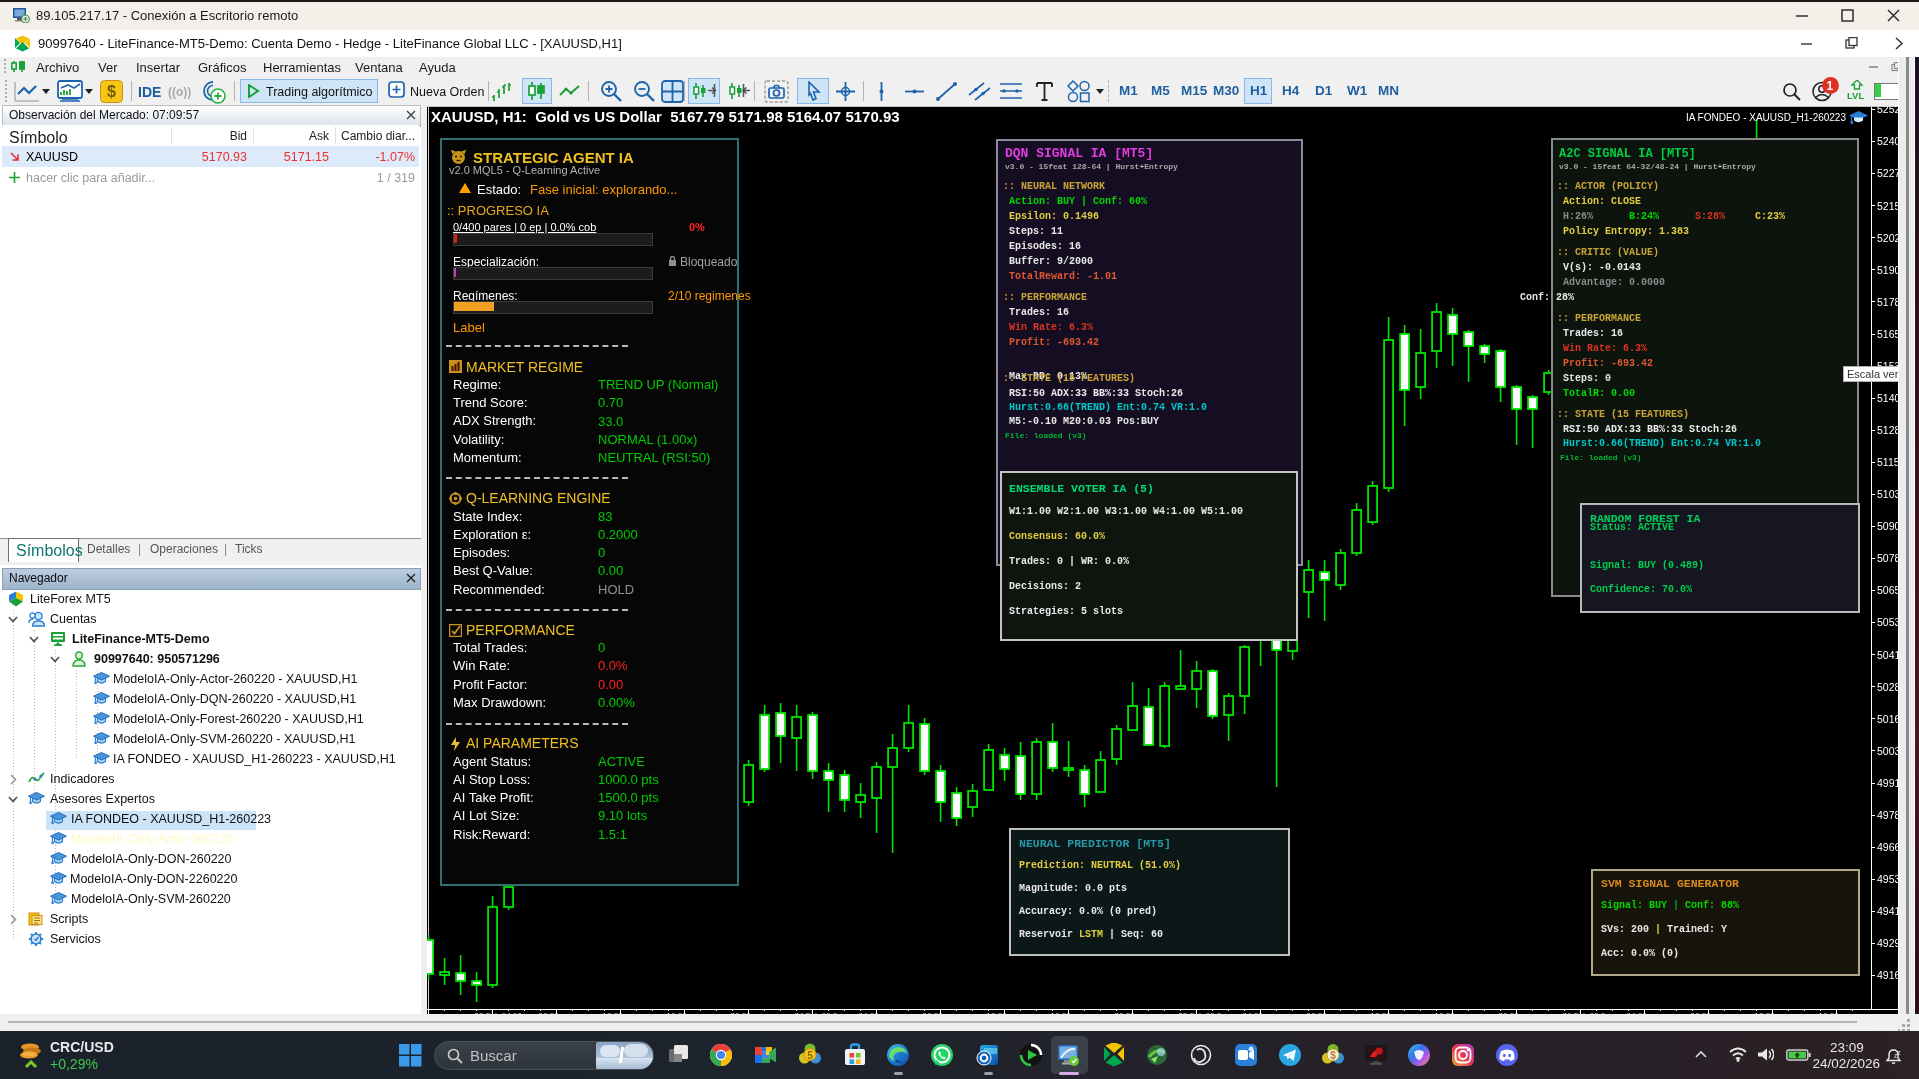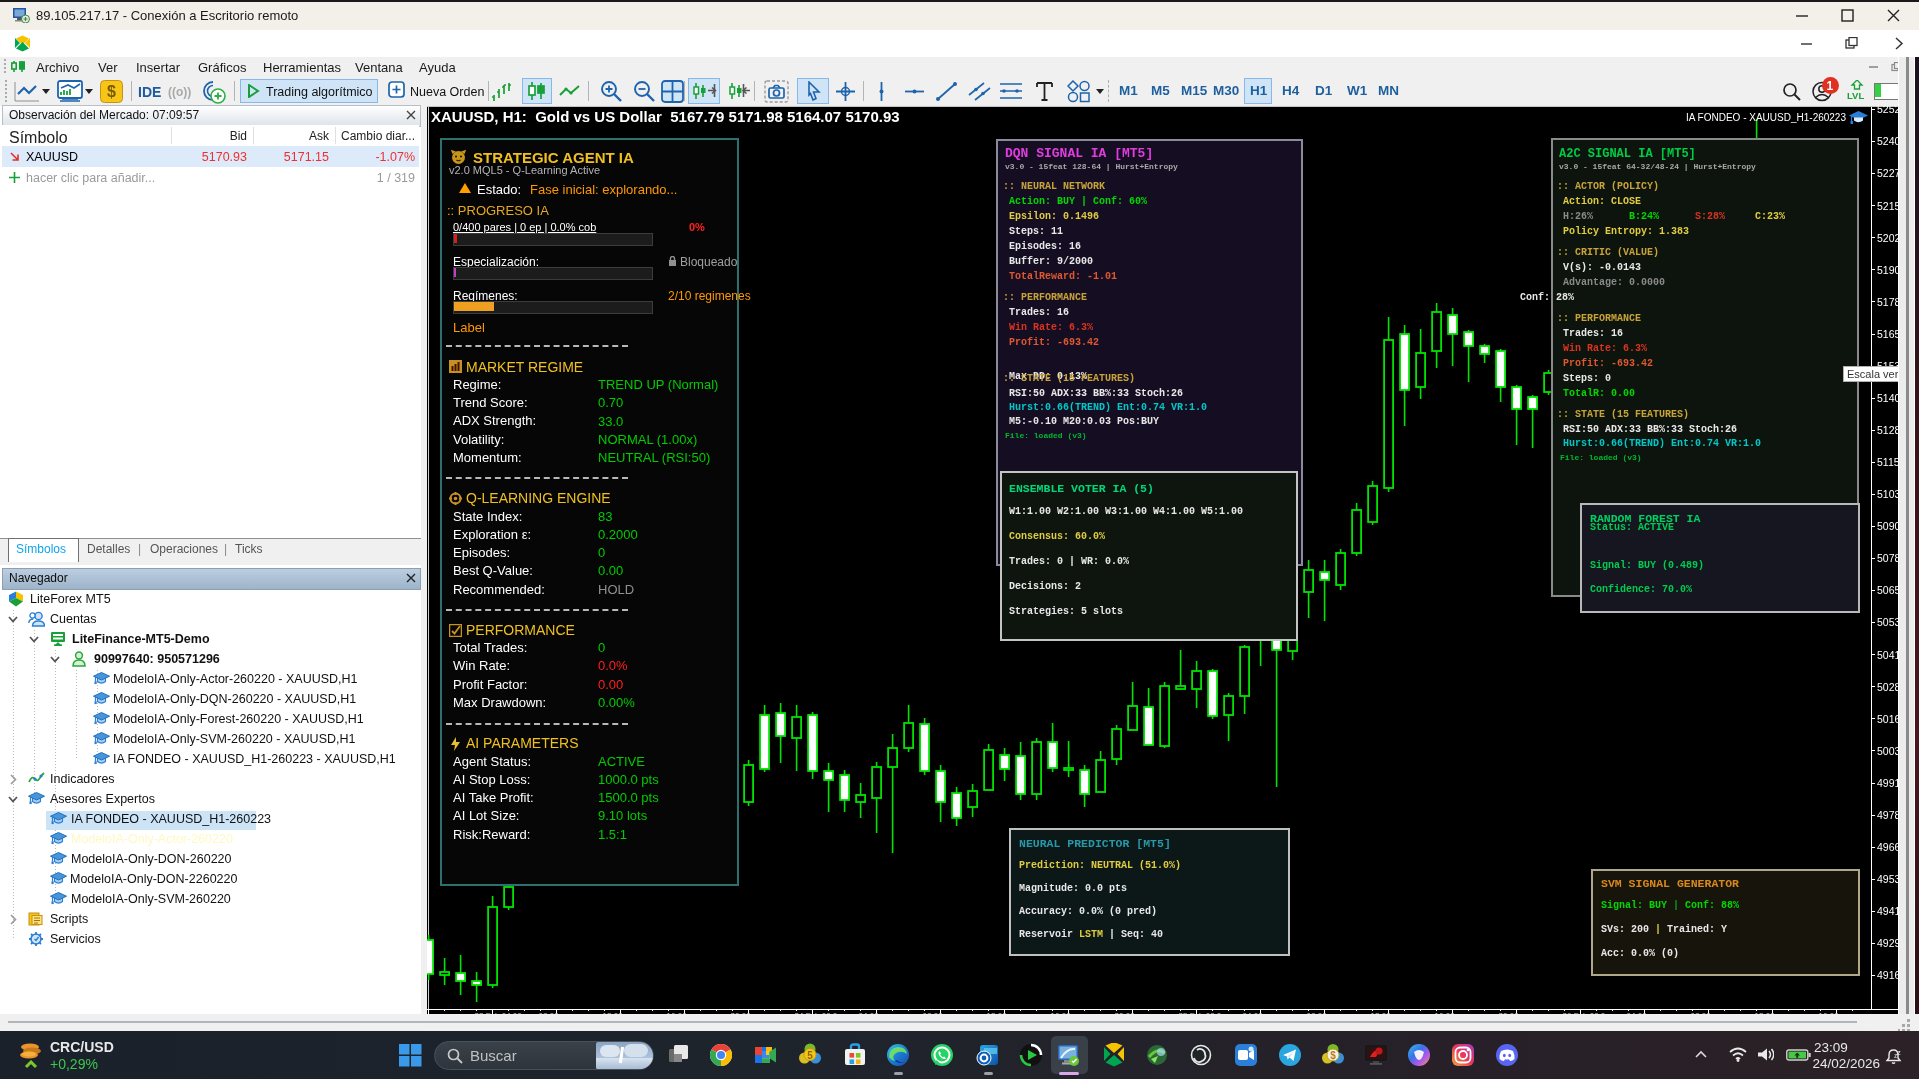--- a/index.html
+++ b/index.html
@@ -25,20 +25,21 @@
   <path d="M93 1 L104 12 M104 1 L93 12" stroke="#222" stroke-width="1.4"></path>
 </svg>
 
 <div class="abs" style="left:0;top:30px;width:1919px;height:27px;background:#ffffff"></div>
 <svg class="abs" style="left:13px;top:35px" width="19" height="17" viewBox="0 0 19 17">
   <path d="M2 3 L7 8 L2 13 Z" fill="#00a64f"></path>
   <path d="M17 3 L12 8 L17 13 Z" fill="#f4c400"></path>
   <path d="M3 2 L9.5 8.5 L16 2 L9.5 -1 Z" fill="#f4c400" transform="translate(0,1.5)"></path>
   <path d="M3 15 L9.5 8.5 L16 15 L9.5 18 Z" fill="#00a64f" transform="translate(0,-1.5)"></path>
 </svg>
+<div class="abs" style="left:38px;top:36px;font-size:13px;color:#111">90997640 - LiteFinance-MT5-Demo: Cuenta Demo - Hedge - LiteFinance Global LLC - [XAUUSD,H1]</div>
 <svg class="abs" style="left:1800px;top:37px" width="105" height="13" viewBox="0 0 105 13">
   <path d="M1 7 h11" stroke="#333" stroke-width="1.4"></path>
   <rect x="46" y="3" width="8" height="8" fill="none" stroke="#333" stroke-width="1.3"></rect>
   <rect x="49" y="0.5" width="8" height="8" fill="#fff" stroke="#333" stroke-width="1.3"></rect>
   <path d="M96 1 l6 5.5 l-6 5.5" stroke="#333" stroke-width="1.5" fill="none"></path>
 </svg>
 
 <div class="abs" style="left:0;top:57px;width:1919px;height:20px;background:#f0f0f0"></div>
 <div class="abs" style="left:4px;top:59px;width:2px;height:16px;background:repeating-linear-gradient(#aaa 0 2px,#f0f0f0 2px 4px)"></div>
 <svg class="abs" style="left:10px;top:59px" width="17" height="15" viewBox="0 0 17 15">
@@ -244,21 +245,21 @@
 <div class="abs" style="left:0;top:150px;width:329px;text-align:right;font-size:12.5px;color:#f03030">5171.15</div>
 <div class="abs" style="left:0;top:150px;width:415px;text-align:right;font-size:12.5px;color:#f03030">-1.07%</div>
 <svg class="abs" style="left:9px;top:172px" width="11" height="11">
       <path d="M5.5 0 V11 M0 5.5 H11" stroke="#18a038" stroke-width="1.6"></path>
     </svg>
 <div class="abs" style="left:26px;top:171px;font-size:12.5px;color:#9a9a9a">hacer clic para añadir...</div>
 <div class="abs" style="left:0;top:171px;width:415px;text-align:right;font-size:12.5px;color:#9a9a9a">1 / 319</div>
 
 <div class="abs" style="left:0px;top:538px;width:421px;height:26px;background:#f0f0f0;border-top:1px solid #909090"></div>
 <div class="abs" style="left:8px;top:538px;width:69px;height:23px;background:#fff;border:1px solid #707070;border-bottom:none"></div>
-<div class="abs" style="left:16px;top:542px;font-size:12px;color:#0ea5e9">Símbolos</div>
+<div class="abs" style="left:16px;top:542px;font-size:16px;color:#0f766e">Símbolos</div>
 <div class="abs" style="left:87px;top:542px;font-size:12px;color:#555">Detalles</div>
 <div class="abs" style="left:138px;top:542px;font-size:12px;color:#888">|</div>
 <div class="abs" style="left:150px;top:542px;font-size:12px;color:#555">Operaciones</div>
 <div class="abs" style="left:224px;top:542px;font-size:12px;color:#888">|</div>
 <div class="abs" style="left:235px;top:542px;font-size:12px;color:#555">Ticks</div>
 
 <div class="abs" style="left:2px;top:568px;width:417px;height:20px;background:linear-gradient(#bccddf,#9db4ca);border:1px solid #8aa0b6"></div>
 <div class="abs" style="left:9px;top:571px;font-size:12px;color:#0a0a0a">Navegador</div>
 <svg class="abs" style="left:406px;top:573px" width="10" height="10">
       <path d="M1 1 L9 9 M9 1 L1 9" stroke="#222" stroke-width="1.4"></path>
@@ -929,21 +930,21 @@
 <div style="position:absolute;left:1590px;top:512px;font:bold 11.5px 'Liberation Mono',monospace;white-space:pre;letter-spacing:0"><span style="color:#00d060">RANDOM FOREST IA</span></div>
 <div style="position:absolute;left:1590px;top:522px;font:bold 10px 'Liberation Mono',monospace;white-space:pre;letter-spacing:0"><span style="color:#00cc50">Status: ACTIVE</span></div>
 <div style="position:absolute;left:1590px;top:560px;font:bold 10px 'Liberation Mono',monospace;white-space:pre;letter-spacing:0"><span style="color:#00cc50">Signal: BUY (0.489)</span></div>
 <div style="position:absolute;left:1590px;top:584px;font:bold 10px 'Liberation Mono',monospace;white-space:pre;letter-spacing:0"><span style="color:#00cc50">Confidence: 70.0%</span></div>
 
 <div class="abs" style="left:1009px;top:828px;width:281px;height:128px;background:#0c1717;border:2px solid #c0c0c0;box-sizing:border-box"></div>
 <div style="position:absolute;left:1019px;top:837px;font:bold 11.5px 'Liberation Mono',monospace;white-space:pre;letter-spacing:0"><span style="color:#2898a8">NEURAL PREDICTOR [MT5]</span></div>
 <div style="position:absolute;left:1019px;top:860px;font:bold 10px 'Liberation Mono',monospace;white-space:pre;letter-spacing:0"><span style="color:#e0cc40">Prediction: </span><span style="color:#e0cc40">NEUTRAL (51.0%)</span></div>
 <div style="position:absolute;left:1019px;top:883px;font:bold 10px 'Liberation Mono',monospace;white-space:pre;letter-spacing:0"><span style="color:#e8e8e8">Magnitude: 0.0 pts</span></div>
 <div style="position:absolute;left:1019px;top:906px;font:bold 10px 'Liberation Mono',monospace;white-space:pre;letter-spacing:0"><span style="color:#e8e8e8">Accuracy: 0.0% (0 pred)</span></div>
-<div style="position:absolute;left:1019px;top:929px;font:bold 10px 'Liberation Mono',monospace;white-space:pre;letter-spacing:0"><span style="color:#e8e8e8">Reservoir </span><span style="color:#e0cc40">LSTM</span><span style="color:#e8e8e8"> | Seq: 40</span></div>
+<div style="position:absolute;left:1019px;top:929px;font:bold 10px 'Liberation Mono',monospace;white-space:pre;letter-spacing:0"><span style="color:#e8e8e8">Reservoir </span><span style="color:#e0cc40">LSTM</span><span style="color:#e8e8e8"> | Seq: 60</span></div>
 
 <div class="abs" style="left:1591px;top:869px;width:269px;height:107px;background:#16140b;border:2px solid #b0a888;box-sizing:border-box"></div>
 <div style="position:absolute;left:1601px;top:877px;font:bold 11.5px 'Liberation Mono',monospace;white-space:pre;letter-spacing:0"><span style="color:#d8881c">SVM SIGNAL GENERATOR</span></div>
 <div style="position:absolute;left:1601px;top:900px;font:bold 10px 'Liberation Mono',monospace;white-space:pre;letter-spacing:0"><span style="color:#00d800">Signal: BUY </span><span style="color:#00a020">|</span><span style="color:#00d800"> Conf: 88%</span></div>
 <div style="position:absolute;left:1601px;top:924px;font:bold 10px 'Liberation Mono',monospace;white-space:pre;letter-spacing:0"><span style="color:#e8e8e8">SVs: 200 </span><span style="color:#e0cc40">|</span><span style="color:#e8e8e8"> Trained: Y</span></div>
 <div style="position:absolute;left:1601px;top:948px;font:bold 10px 'Liberation Mono',monospace;white-space:pre;letter-spacing:0"><span style="color:#e8e8e8">Acc: 0.0% (0)</span></div>
 
 <div class="abs" style="left:1843px;top:366px;width:59px;height:16px;background:#ffffff;border:1px solid #b0b0b0;box-sizing:border-box;overflow:hidden">
       <div style="margin:1px 0 0 3px;font-size:11px;color:#333;white-space:nowrap">Escala verti</div>
     </div>
@@ -1167,21 +1168,21 @@
       <path d="M1 5.5 h4 L10 1.5 V13.5 L5 9.5 H1 Z" fill="#e8e8e8"></path>
       <path d="M12 4 q3 3.5 0 7 M14.5 2 q4.5 5.5 0 11" stroke="#e8e8e8" stroke-width="1.5" fill="none"></path>
     </svg>
 <svg class="abs" style="left:1786px;top:1048px" width="26" height="14" viewBox="0 0 26 14">
       <rect x="0.8" y="2" width="21" height="10" rx="2" fill="none" stroke="#d0d0d0" stroke-width="1.4"></rect>
       <rect x="22.5" y="5" width="2.2" height="4" fill="#d0d0d0"></rect>
       <rect x="2.5" y="3.6" width="17.5" height="6.8" fill="#48c848"></rect>
       <path d="M11.2 4.6 l2.8 3 h-5.6 Z" fill="#0a3a0a"></path>
       <rect x="10.2" y="7.2" width="2" height="2.6" fill="#0a3a0a"></rect>
     </svg>
-<div class="abs" style="left:1814px;top:1040px;width:66px;text-align:left;font:13.5px 'Liberation Sans';color:#e8e8e8">23:09</div>
+<div class="abs" style="left:1814px;top:1040px;width:66px;text-align:center;font:13.5px 'Liberation Sans';color:#e8e8e8">23:09</div>
 <div class="abs" style="left:1800px;top:1056px;width:80px;text-align:right;font:13.5px 'Liberation Sans';color:#e8e8e8">24/02/2026</div>
 <svg class="abs" style="left:1885px;top:1048px" width="17" height="17" viewBox="0 0 17 17">
       <path d="M8.5 2 q4.5 0 4.5 5 l0 3 l2 2.5 H2 L4 10 l0-3 q0-5 4.5-5 Z" fill="none" stroke="#e8e8e8" stroke-width="1.4"></path>
       <path d="M7 14.5 q1.5 1.5 3 0" stroke="#e8e8e8" stroke-width="1.4" fill="none"></path>
       <text x="9" y="9.5" font-size="6.5" fill="#e8e8e8" font-family="Liberation Sans">z</text>
       <text x="12" y="6.5" font-size="7.5" fill="#e8e8e8" font-family="Liberation Sans">z</text>
     </svg>
 
 </div>
 

